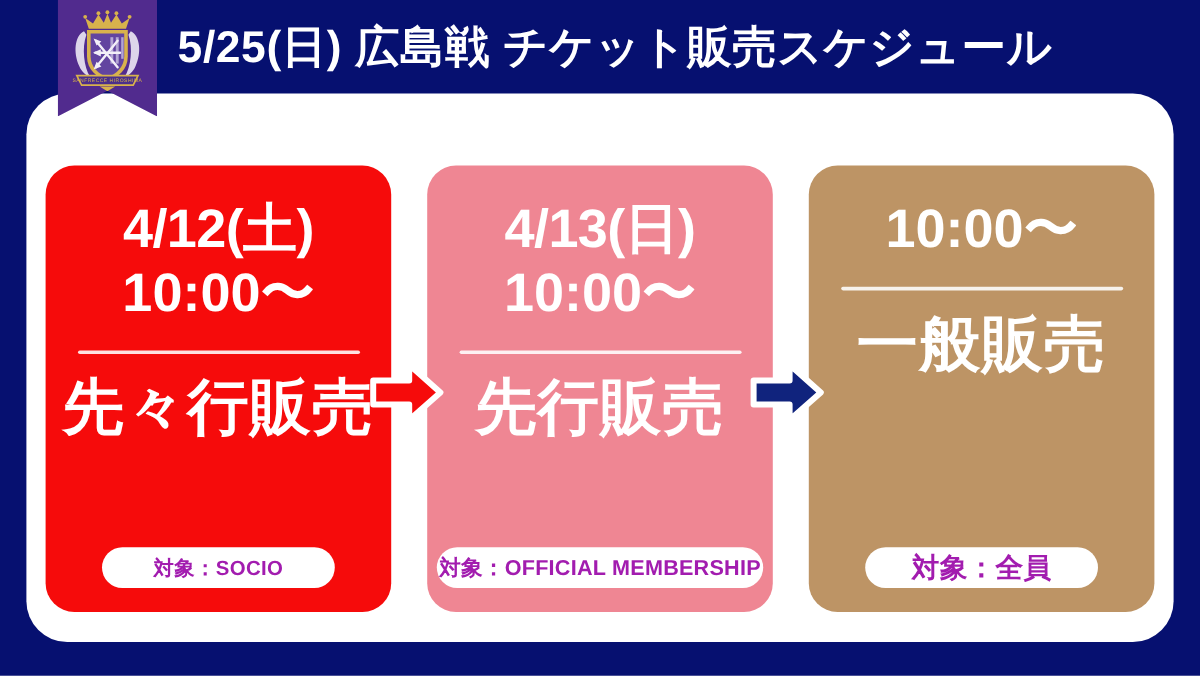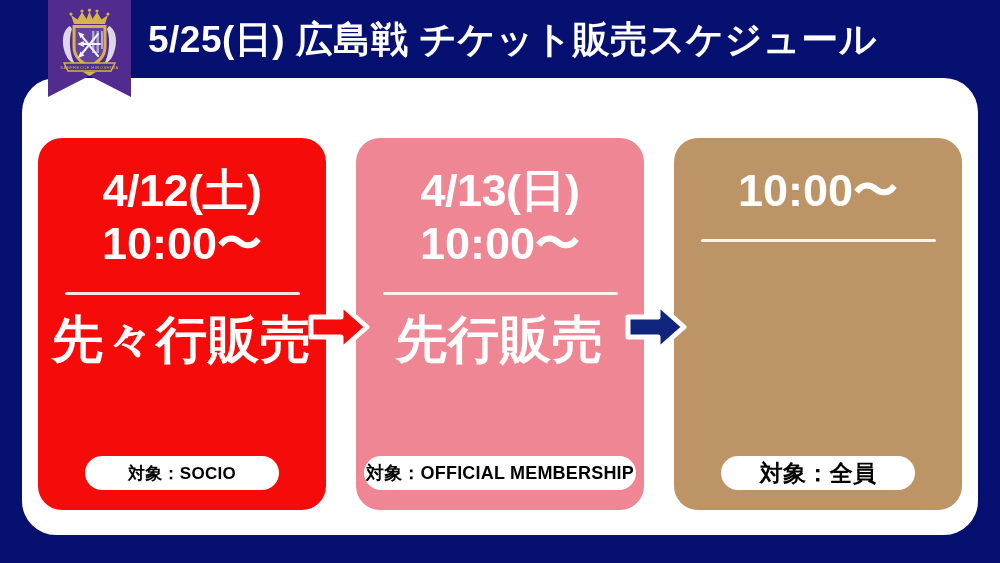--- a/index.html
+++ b/index.html
@@ -131,21 +131,21 @@
     font-weight: 700;
     line-height: 1.05;
     letter-spacing: 1px;
     white-space: nowrap;
     text-align: left;
   }
   .card-badge {
     margin-top: auto;
     background: #ffffff;
     border-radius: 999px;
-    color: #000000;
+    color: #a21caf;
     font-weight: 700;
     display: flex;
     align-items: center;
     justify-content: center;
     height: 34px;
     white-space: nowrap;
     box-sizing: border-box;
   }
   .badge-0 { width: 194px; font-size: 17px; letter-spacing: 0.3px; }
   .badge-1 { width: 272px; font-size: 18px; letter-spacing: 0.2px; }
@@ -224,20 +224,21 @@
       <div class="card-date">4/13(日)</div>
       <div class="card-time">10:00〜</div>
       <div class="card-rule"></div>
       <div class="card-title">先行販売</div>
       <div class="card-badge badge-1">対象：OFFICIAL MEMBERSHIP</div>
     </div>
 
     <div class="card card-2">
       <div class="card-time">10:00〜</div>
       <div class="card-rule"></div>
+      <div class="card-title">一般販売</div>
       <div class="card-badge badge-2">対象：全員</div>
     </div>
   </div>
 
   <svg class="arrow arrow-0" viewBox="0 0 62 54" xmlns="http://www.w3.org/2000/svg">
     <path d="M3 17 H33 V4 L59 27 L33 50 V37 H3 Z" fill="#f60b0b" stroke="#ffffff" stroke-width="5" stroke-linejoin="round"></path>
   </svg>
 
   <svg class="arrow arrow-1" viewBox="0 0 62 54" xmlns="http://www.w3.org/2000/svg">
     <path d="M3 17 H33 V4 L59 27 L33 50 V37 H3 Z" fill="#10237d" stroke="#ffffff" stroke-width="5" stroke-linejoin="round"></path>

